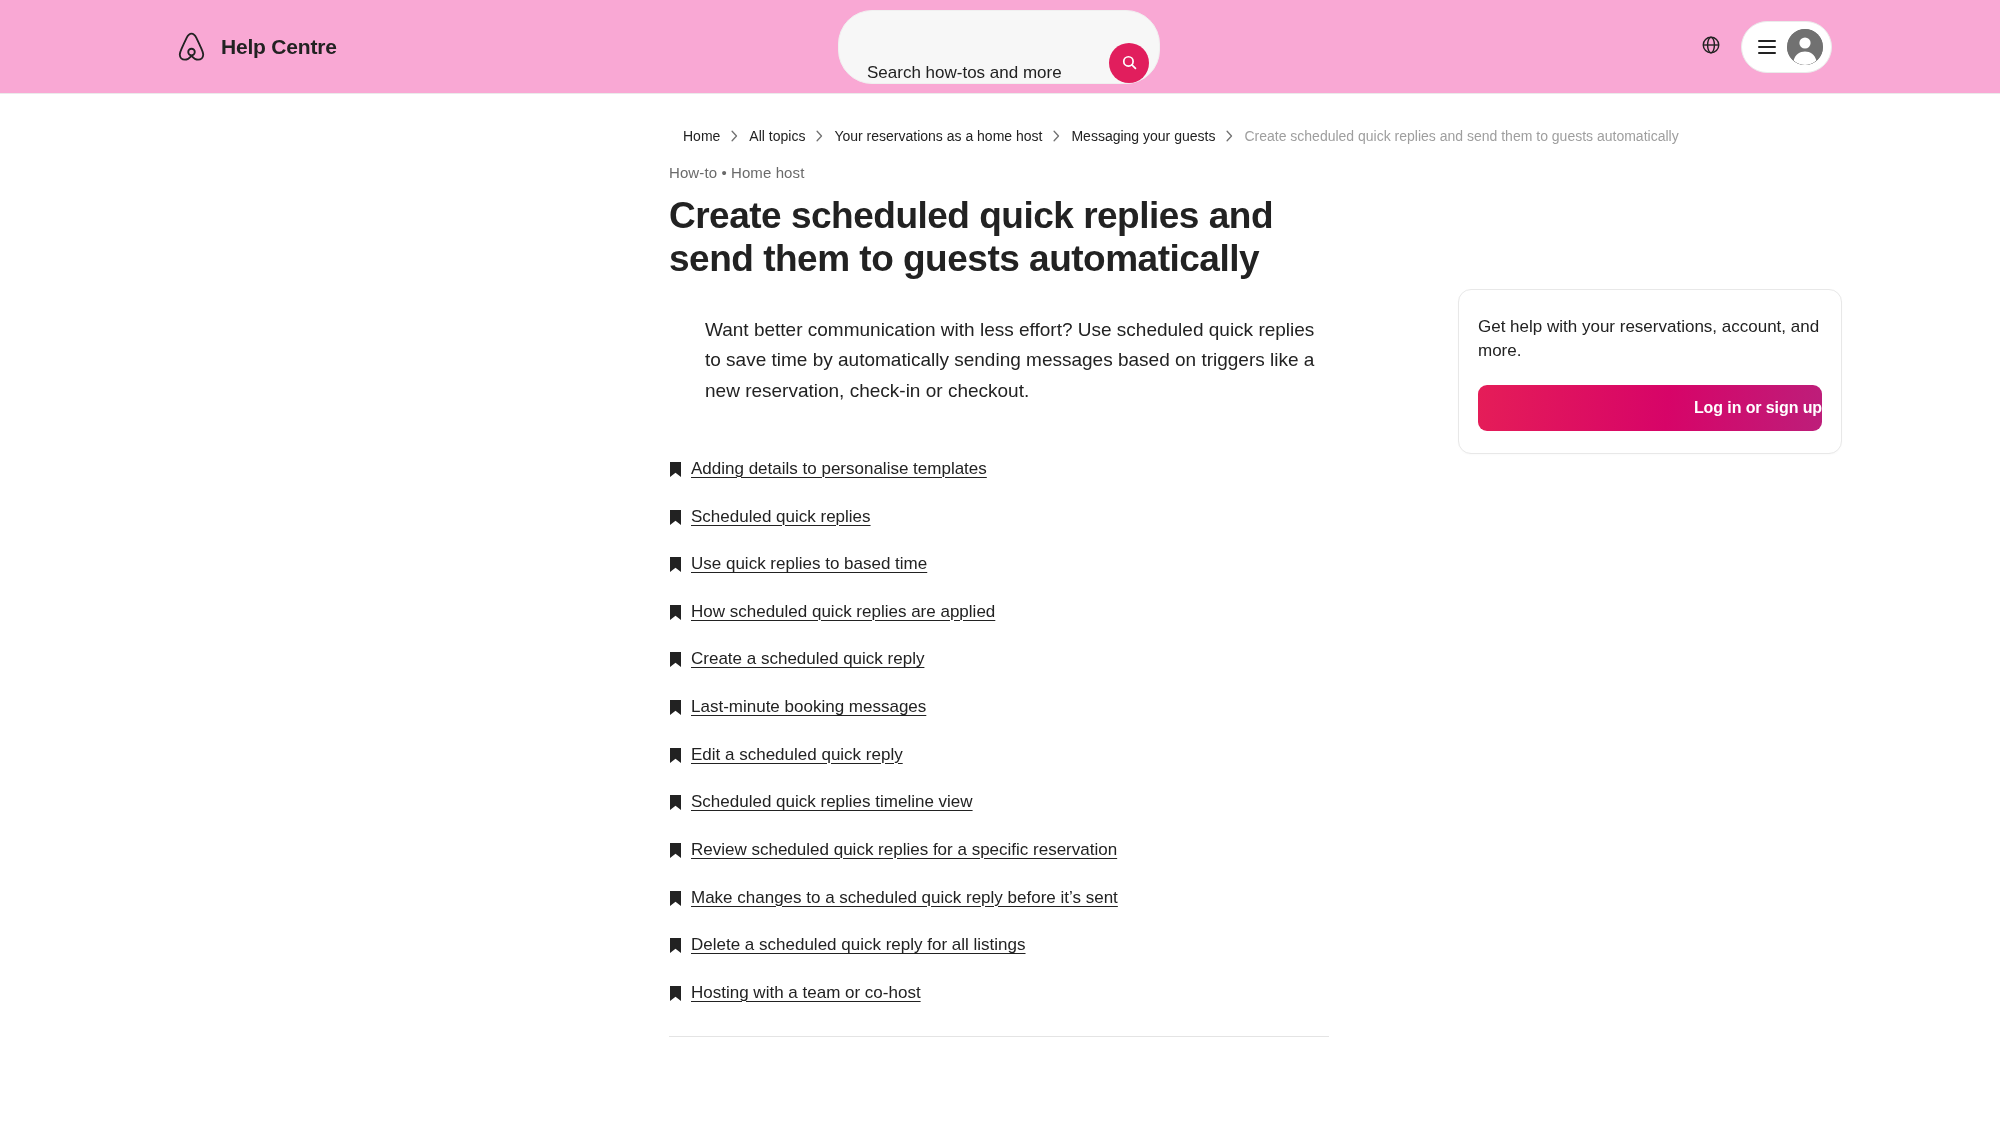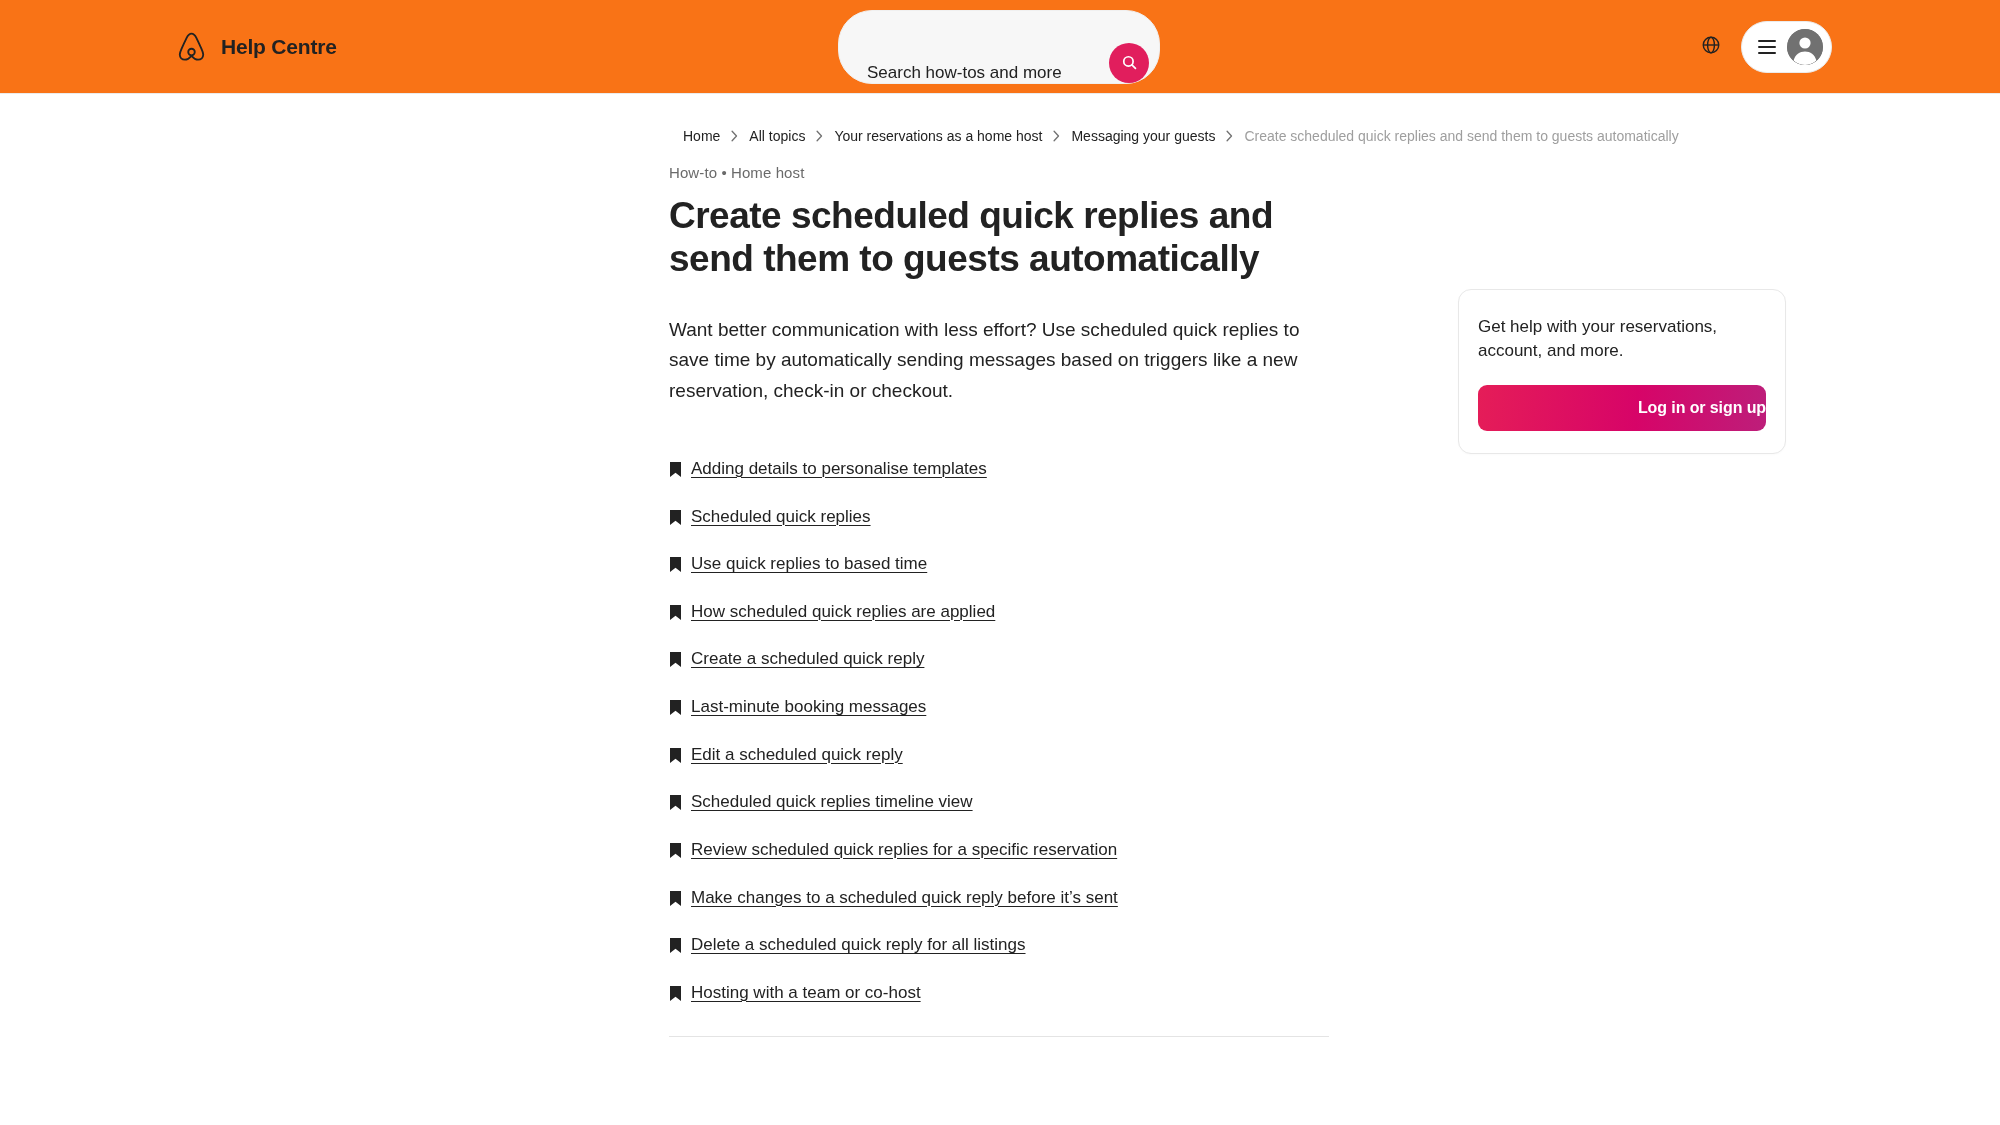--- a/index.html
+++ b/index.html
@@ -15,21 +15,21 @@
   }
 
   
   .header {
     position: relative;
     height: 94px;
     width: 100%;
     border-bottom: 1px solid #ebebeb;
     display: flex;
     align-items: center;
-    background: #f97316;
+    background: #f9a8d4;
   }
 
   .brand {
     position: absolute;
     left: 176px;
     top: 50%;
     transform: translateY(-50%);
     display: flex;
     align-items: center;
     gap: 14px;
@@ -184,20 +184,21 @@
     margin-bottom: 34px;
     max-width: 620px;
   }
 
   .intro {
     font-size: 19px;
     line-height: 1.62;
     color: #222222;
     max-width: 640px;
     margin-bottom: 50px;
+    margin-left: 36px;
   }
 
   .toc-label {
     font-size: 15px;
     color: #6a6a6a;
     margin-bottom: 22px;
   }
 
   .toc-list { list-style: none; }
   .toc-item {
@@ -232,21 +233,21 @@
   }
 
   
   .side-col {
     position: absolute;
     left: 1234px;
     top: 161px;
     width: 320px;
   }
   .help-card {
-    width: 328px;
+    width: 384px;
     border: 1px solid #e8e8e8;
     border-radius: 13px;
     padding: 25px 19px 22px 19px;
     background: #fff;
     box-shadow: 0 1px 2px rgba(0,0,0,0.02);
   }
   .help-card-text {
     font-size: 17px;
     line-height: 1.42;
     color: #222222;

